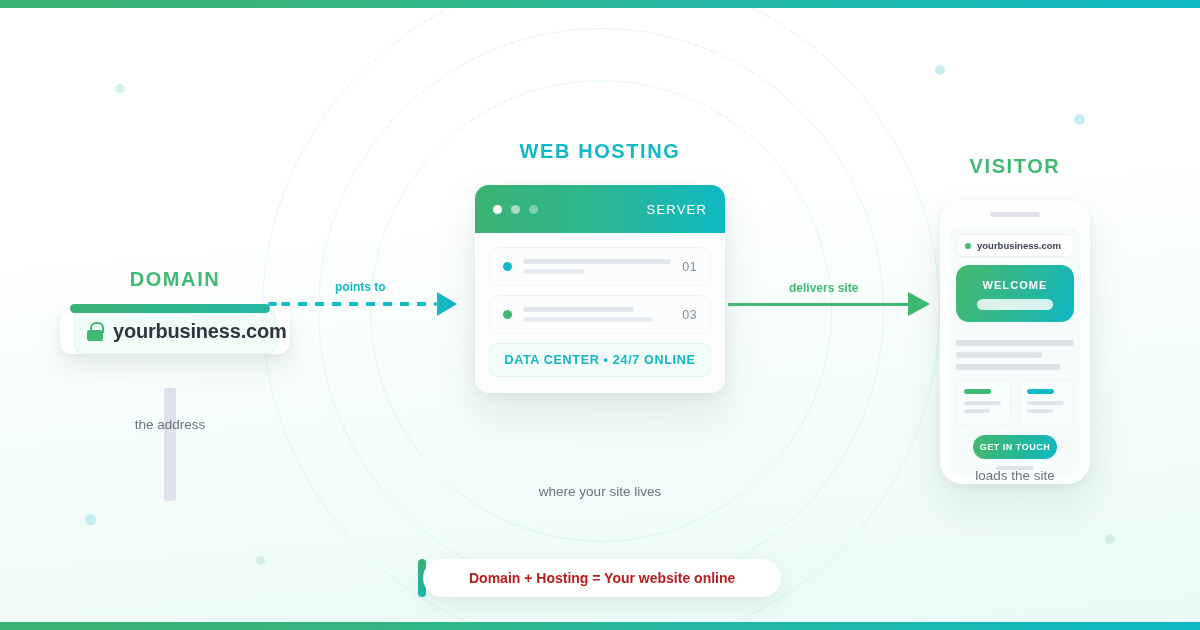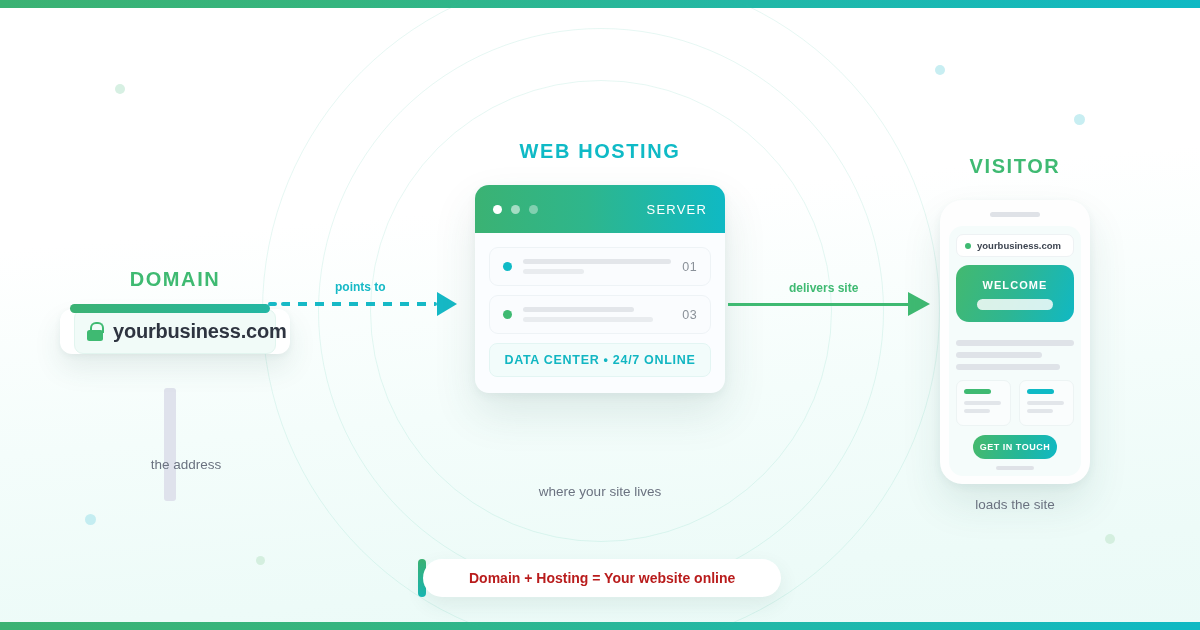--- a/index.html
+++ b/index.html
@@ -35,21 +35,21 @@
     background:linear-gradient(90deg,#3bb273 0%,#23b7a4 100%);}
   .sign-inner{margin:18px 14px;background:#f1fbf8;border:1px solid #e2f5ef;border-radius:9px;
     padding:10px 12px;display:flex;align-items:center;gap:10px;}
   .lock{width:16px;height:19px;position:relative;flex:0 0 auto;}
   .lock .shackle{position:absolute;left:3px;top:0;width:10px;height:9px;border:2.6px solid #3fba72;
     border-bottom:none;border-radius:6px 6px 0 0;}
   .lock .body{position:absolute;left:0;bottom:0;width:16px;height:11px;background:#3fba72;border-radius:2.5px;}
   .domain-text{font-size:20px;font-weight:bold;color:#2e3440;letter-spacing:-.2px;white-space:nowrap;}
   .post{position:absolute;left:164px;top:388px;width:12px;height:113px;background:#dfe2ec;border-radius:3px;}
   .caption{position:absolute;font-size:13.5px;color:#6b7280;text-align:center;}
-  .cap-domain{left:76px;top:417px;width:220px;margin-top:40px;}
+  .cap-domain{left:60px;top:417px;width:220px;}
 
   
   .arrow-label{position:absolute;font-size:12px;font-weight:bold;}
   .dotline{position:absolute;height:4px;border-radius:2px;
     background:repeating-linear-gradient(90deg,#16b9c6 0 9px,transparent 9px 17px);}
   .dotcap{position:absolute;width:9px;height:4px;border-radius:2px;background:#16b9c6;}
   .tri{position:absolute;width:0;height:0;}
   .solidline{position:absolute;height:2.5px;}
 
   
@@ -89,21 +89,21 @@
   .hero-pill{margin:8px auto 0;height:11px;width:78%;border-radius:6px;background:rgba(255,255,255,.82);}
   .tline{height:6px;border-radius:3px;background:#dfe3e8;margin-bottom:6px;}
   .cards{display:flex;gap:8px;margin:10px 0 4px;}
   .mini{flex:1;background:#fafdfd;border:1px solid #edf4f4;border-radius:7px;padding:8px 7px;}
   .mini-bar{height:5px;width:70%;border-radius:3px;margin-bottom:7px;}
   .mini-l{height:4px;border-radius:2px;background:#e2e6ea;margin-bottom:4px;}
   .cta{margin:9px auto 4px;width:76px;padding:7px 4px;border-radius:13px;text-align:center;
     background:linear-gradient(100deg,#46b96c 0%,#22b79b 60%,#10b8c4 100%);
     color:#fff;font-size:9px;font-weight:bold;letter-spacing:.5px;white-space:nowrap;}
   .homebar{width:38px;height:4px;border-radius:2px;background:#dfe2e7;margin:7px auto 0;}
-  .cap-vis{left:930px;top:468px;width:170px;margin-top:29px;}
+  .cap-vis{left:930px;top:468px;width:170px;}
 
   
   .banner{position:absolute;left:418px;top:559px;display:flex;align-items:stretch;}
   .banner-accent{width:8px;border-radius:4px;background:linear-gradient(180deg,#3bb273,#18b8b4);}
   .banner-body{background:#fff;border-radius:19px;padding:11px 46px;margin-left:-3px;
     box-shadow:0 8px 20px rgba(40,90,80,.09);}
   .banner-text{font-size:14px;font-weight:bold;color:#b91c1c;white-space:nowrap;}
 </style>
 </head>
 <body>

